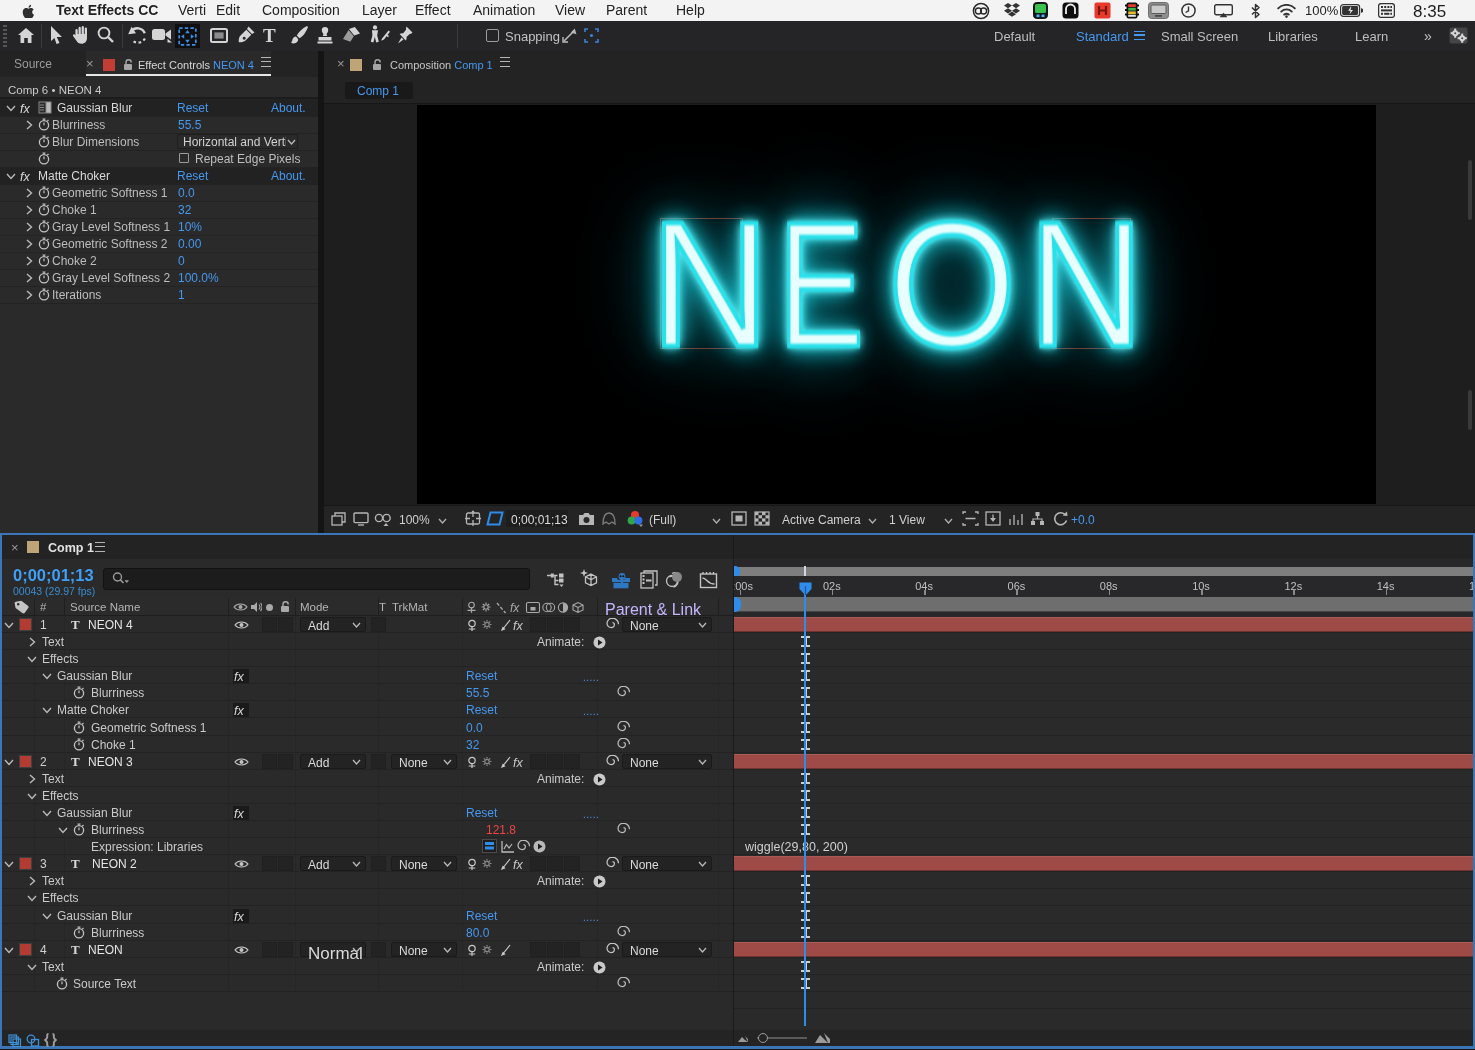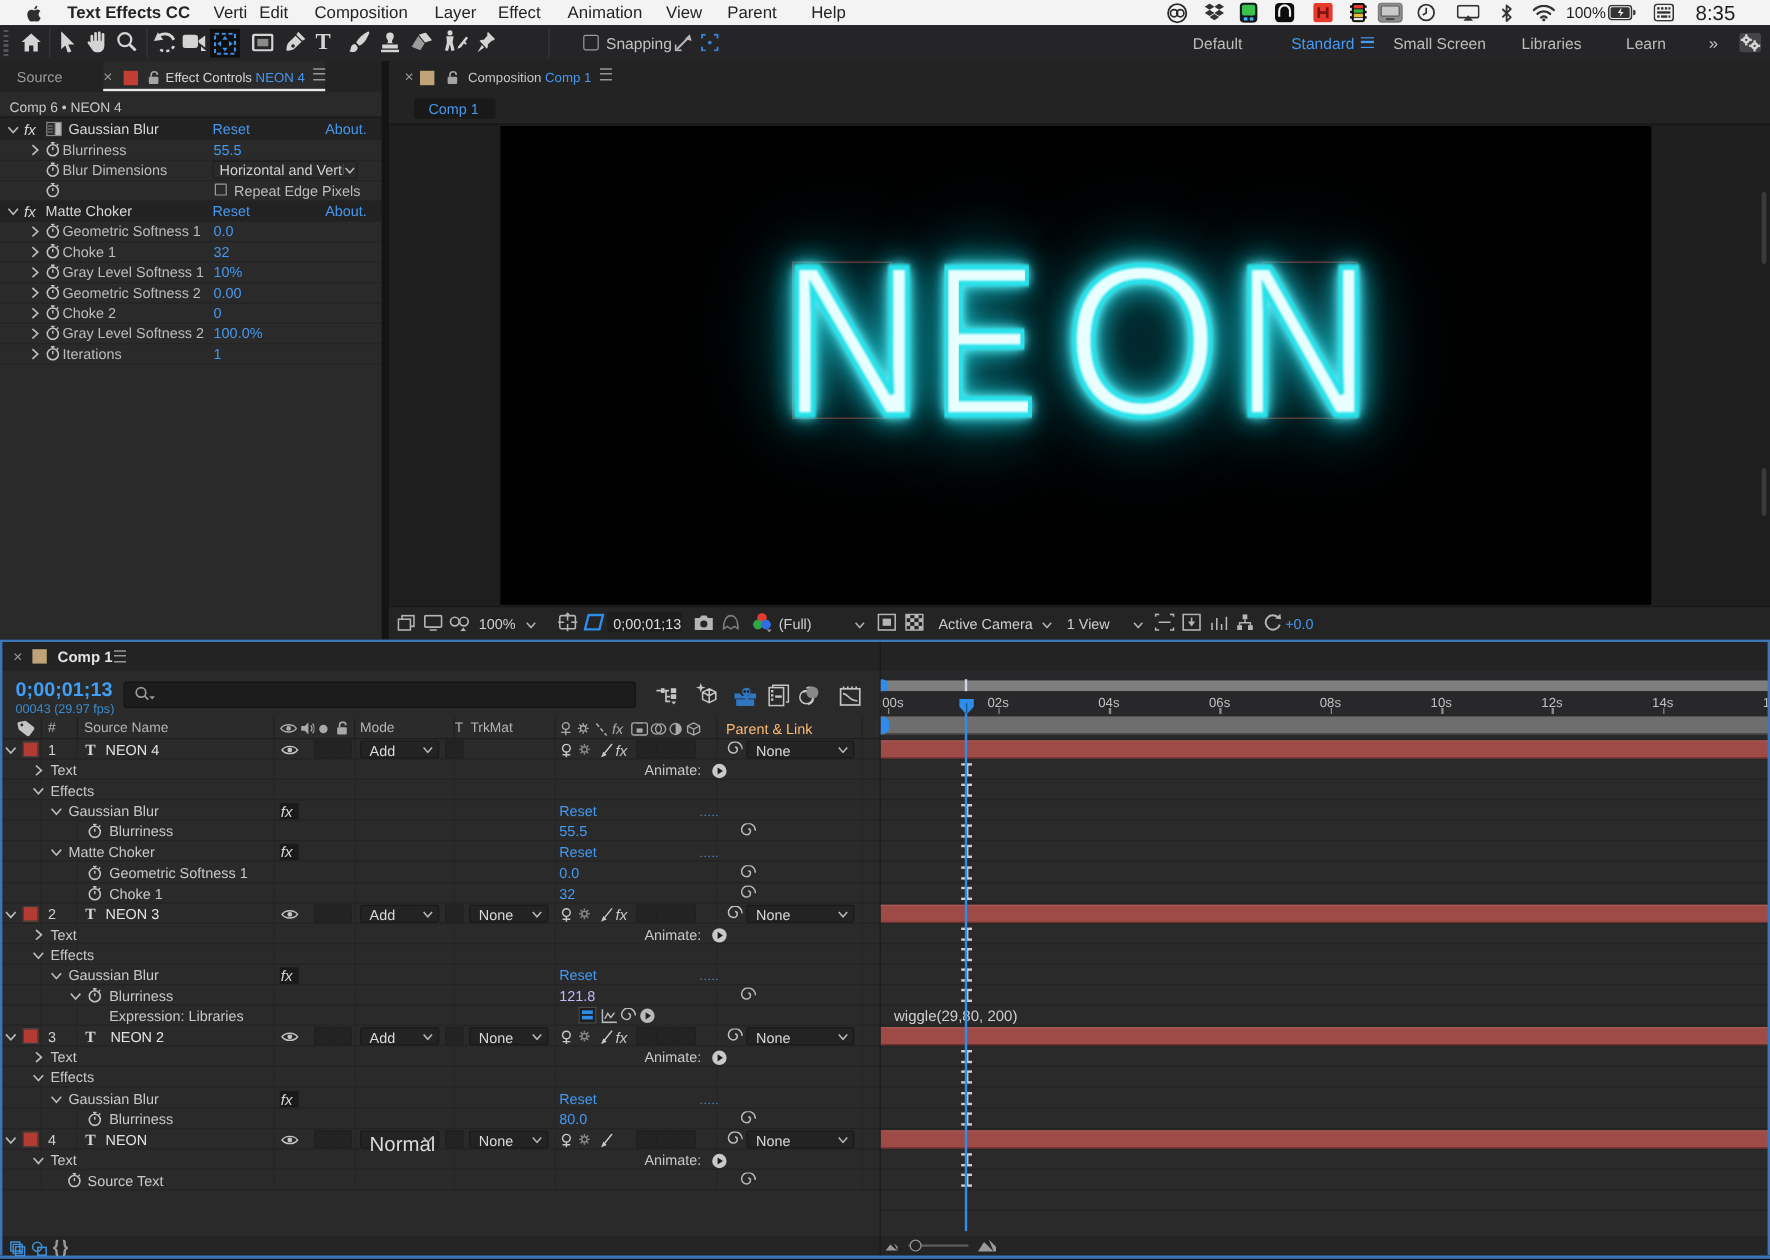--- a/index.html
+++ b/index.html
@@ -608,21 +608,21 @@
     <path d="M9 3.5 a4 4 0 0 1 0 5 M10.5 2 a6.5 6.5 0 0 1 0 8" stroke="#a9a9a9" fill="none" stroke-width="1.1"></path>
   </svg>
 <div class="abs" style="left:266px;top:604px;width:7px;height:7px;border-radius:50%;background:#a9a9a9"></div>
 <svg class="abs" style="left:280px;top:601px" width="11" height="12" viewBox="0 0 11 12">
     <rect x="1" y="5" width="8" height="6" rx="1" fill="#a9a9a9"></rect>
     <path d="M3 5 V3.4 a2.6 2.6 0 0 1 5.2 0" fill="none" stroke="#a9a9a9" stroke-width="1.4"></path>
   </svg>
 <div class="abs t11" style="left:300px;top:601px">Mode</div>
 <div class="abs t11" style="left:379px;top:601px">T</div>
 <div class="abs t11" style="left:392px;top:601px">TrkMat</div>
-<div class="abs" style="left:605px;top:601px;font-size:12px;color:#fdba74;white-space:nowrap">Parent &amp; Link</div>
+<div class="abs" style="left:605px;top:601px;font-size:16px;color:#c4b5fd;white-space:nowrap">Parent &amp; Link</div>
 <svg class="abs" style="left:466px;top:601px" width="120" height="13" viewBox="0 0 120 13">
 <g stroke="#a9a9a9" fill="none" stroke-width="1.1">
 <circle cx="5.5" cy="4" r="2.8"></circle>
       <path d="M5.5 6.8 v5 M1.5 9.3 h8" stroke-width="1.2"></path>
 <circle cx="20" cy="6" r="2.2"></circle>
       <path d="M20 1.5 v1.6 M20 8.9 v1.6 M15.5 6 h1.6 M22.9 6 h1.6 M16.8 2.8 l1.2 1.2 M22 8 l1.2 1.2 M23.2 2.8 L22 4 M18 8 l-1.2 1.2"></path>
 <path d="M31 2 l2.2 2.6 M34.4 6 l2.2 2.6 M37.8 10 l1.8 2" stroke-width="1.3"></path>
 <rect x="60.5" y="1.5" width="13" height="10" rx="1.5"></rect>
       <path d="M63.2 2 v9 M70.8 2 v9" stroke-width="2" stroke-dasharray="1.5 1.5" stroke="#2a2a2b"></path>
       <rect x="64.5" y="6" width="5" height="3.5" fill="#a9a9a9" stroke="none"></rect>
@@ -836,21 +836,21 @@
 <div class="abs" style="left:583px;top:813px;font-size:10px;color:#4598ef;letter-spacing:0.5px;line-height:4px">.....</div>
 <div class="abs" style="left:0;top:837px;width:733px;height:1px;background:#232324"></div>
 <svg class="abs" style="left:58px;top:825px" width="10" height="10" viewBox="0 0 10 10">
     <path d="M1 3 L5 7.5 L9 3" fill="none" stroke="#b9b9b9" stroke-width="1.4"></path>
   </svg>
 <svg class="abs" style="left:73px;top:823px" width="12" height="13" viewBox="0 0 12 13">
     <circle cx="6" cy="7.2" r="4.6" fill="none" stroke="#c3c3c3" stroke-width="1.3"></circle>
     <path d="M4.5 1 h3 M6 1 v1.6 M9.3 3.2 l1.2-1.2 M6 7.2 V4.6" stroke="#c3c3c3" stroke-width="1.2" fill="none"></path>
   </svg>
 <div class="abs t12" style="left:91px;top:823px;color:#c9c9c9">Blurriness</div>
-<div class="abs t12" style="left:466px;top:823px;color:#c4b5fd">121.8</div>
+<div class="abs t12" style="left:486px;top:823px;color:#ef4444">121.8</div>
 <svg class="abs" style="left:617px;top:823px" width="13" height="13" viewBox="0 0 13 13">
     <path d="M6.5 4.6 a1.9 1.9 0 0 1 1.9 1.9 a3.1 3.1 0 0 1 -3.1 3.1 a4.3 4.3 0 0 1 -4.3 -4.3 a5.5 5.5 0 0 1 5.5 -5.2 a6.2 6.2 0 0 1 6 6.2" fill="none" stroke="#b9b9b9" stroke-width="1.25"></path>
   </svg>
 <div class="abs" style="left:0;top:854px;width:733px;height:1px;background:#232324"></div>
 <div class="abs t12" style="left:91px;top:840px;color:#c9c9c9">Expression: Libraries</div>
 <div class="abs" style="left:482px;top:839px;width:15px;height:14px;background:#1f1f20;border:1px solid #4a4a4a"></div>
 <div class="abs" style="left:485px;top:842px;width:9px;height:2.5px;background:#2e8ceb;box-shadow:0 4.5px #2e8ceb"></div>
 <svg class="abs" style="left:501px;top:840px" width="14" height="13" viewBox="0 0 14 13">
     <path d="M1 1 V12 H13" stroke="#b9b9b9" fill="none" stroke-width="1.3"></path>
     <path d="M3 9 L5.5 4.5 L8 8 L11 4" stroke="#b9b9b9" fill="none" stroke-width="1.2"></path>

